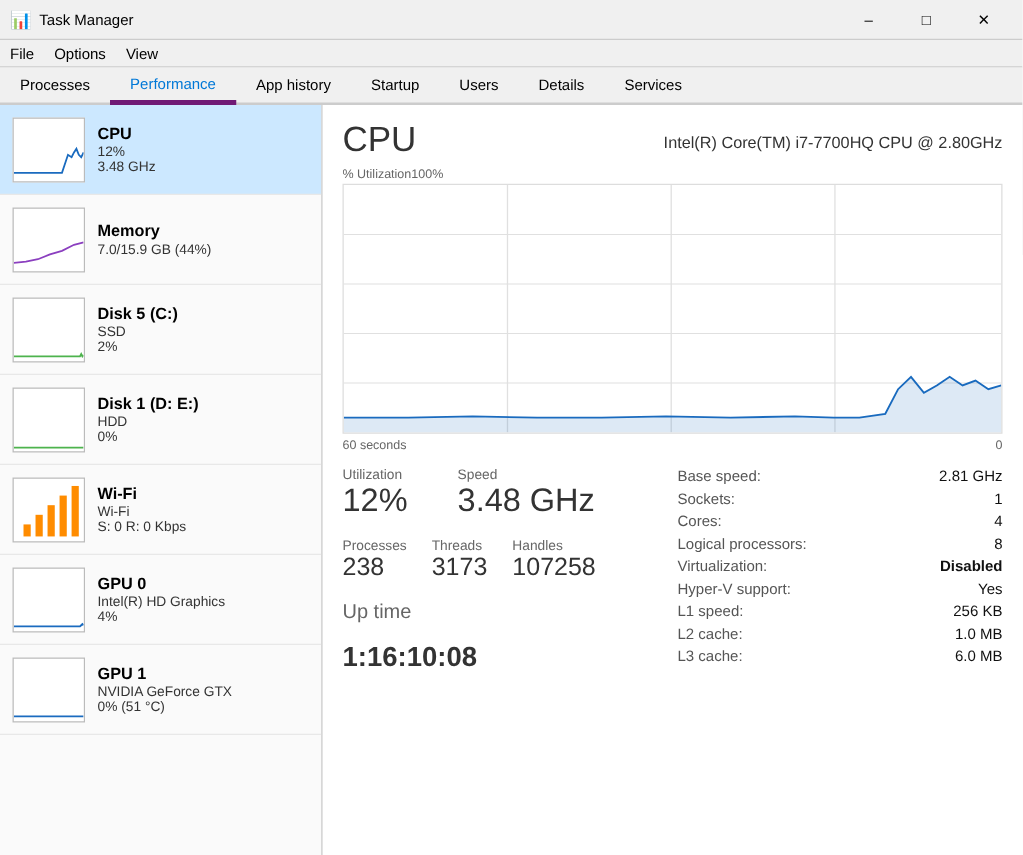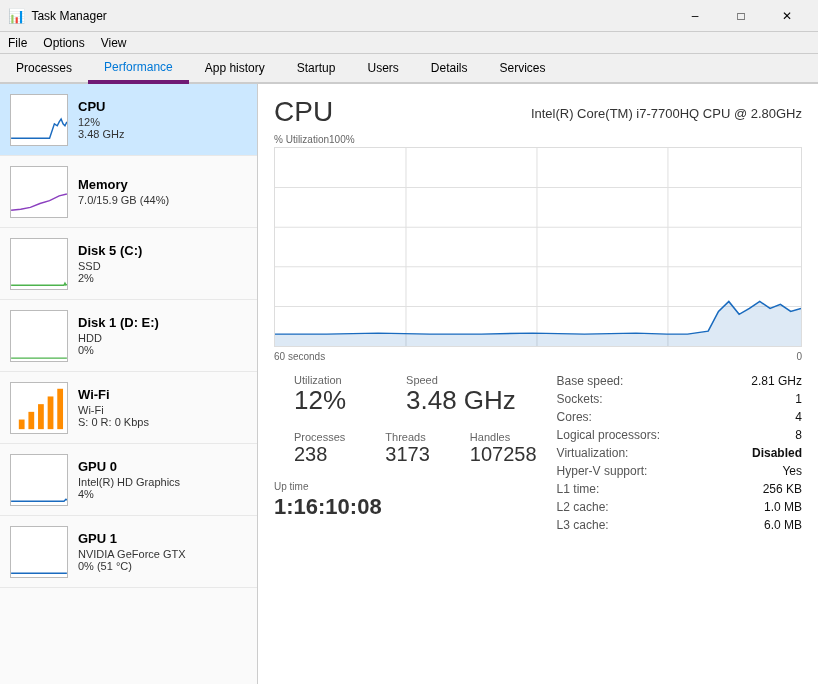--- a/index.html
+++ b/index.html
@@ -124,26 +124,26 @@
       margin-bottom: 2px;
     }
     .chart-label-bottom {
       display: flex;
       justify-content: space-between;
       font-size: 10px;
       color: #666;
       margin-top: 2px;
       margin-bottom: 12px;
     }
-    .stat-item { margin-bottom: 8px; margin-left: 20px; }
+    .stat-item { margin-bottom: 8px; }
     .stat-label { font-size: 11px; color: #666; }
     .stat-value { font-size: 26px; font-weight: 300; color: #333; line-height: 1.1; }
     .stat-value.medium { font-size: 20px; }
 
-    .uptime-label { font-size: 10px; color: #666; margin-bottom: 2px; }
+    .uptime-label { font-size: 16px; color: #666; margin-bottom: 14px; }
     .uptime-value { font-size: 22px; font-weight: 700; color: #333; }
     .info-row {
       display: flex;
       justify-content: space-between;
       margin-bottom: 4px;
       font-size: 12px;
     }
     .info-key { color: #555; }
     .info-val { color: #111; font-weight: 400; }
     .info-val.bold { font-weight: 700; }
@@ -393,21 +393,21 @@
         </div>
         <div class="info-row">
           <span class="info-key">Virtualization:</span>
           <span class="info-val bold">Disabled</span>
         </div>
         <div class="info-row">
           <span class="info-key">Hyper-V support:</span>
           <span class="info-val">Yes</span>
         </div>
         <div class="info-row">
-          <span class="info-key">L1 time:</span>
+          <span class="info-key">L1 speed:</span>
           <span class="info-val">256 KB</span>
         </div>
         <div class="info-row">
           <span class="info-key">L2 cache:</span>
           <span class="info-val">1.0 MB</span>
         </div>
         <div class="info-row">
           <span class="info-key">L3 cache:</span>
           <span class="info-val">6.0 MB</span>
         </div>

